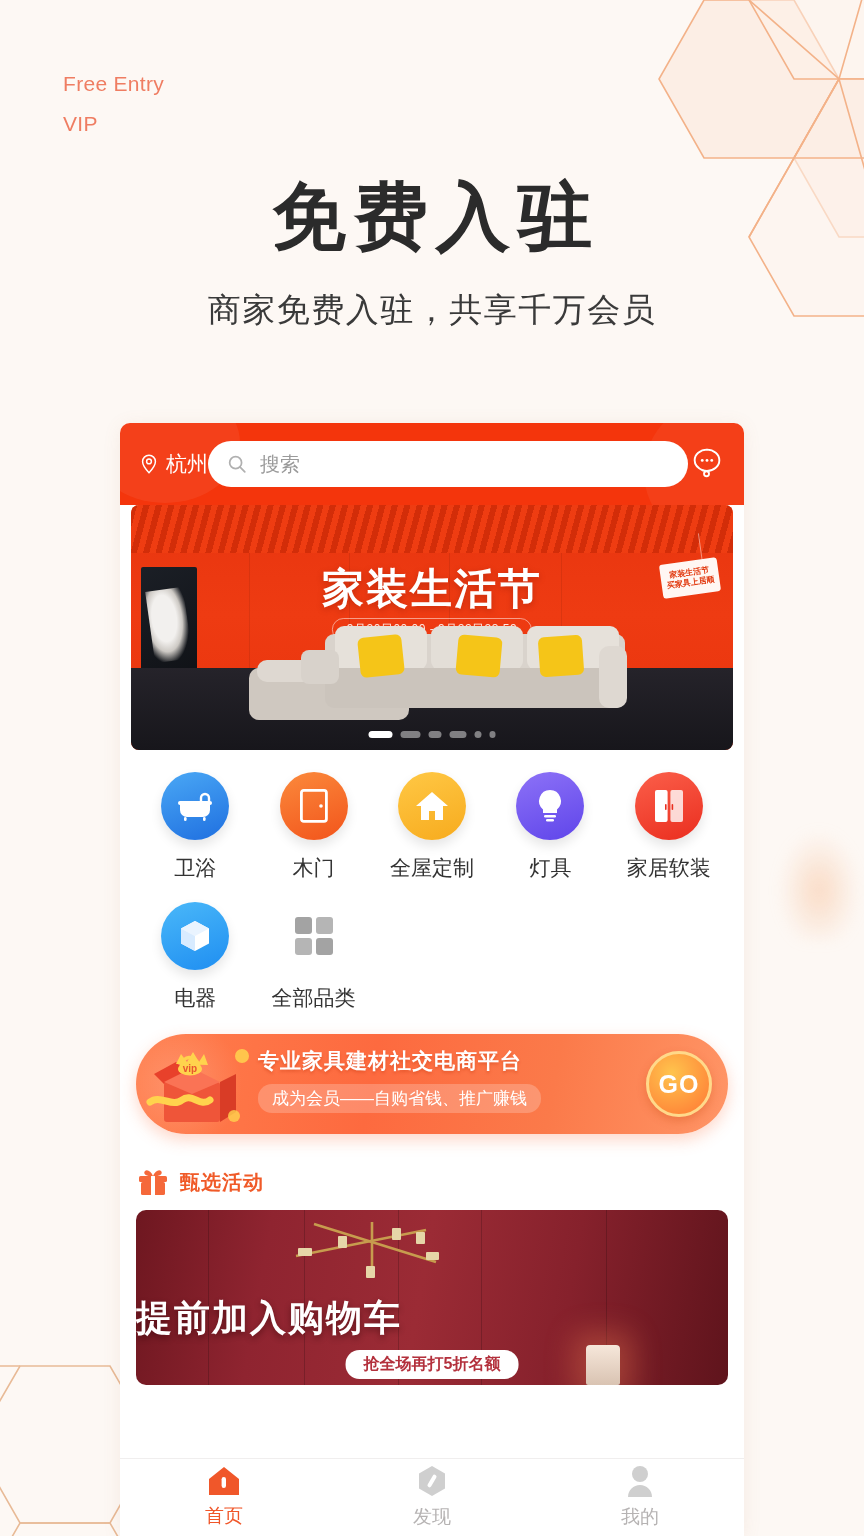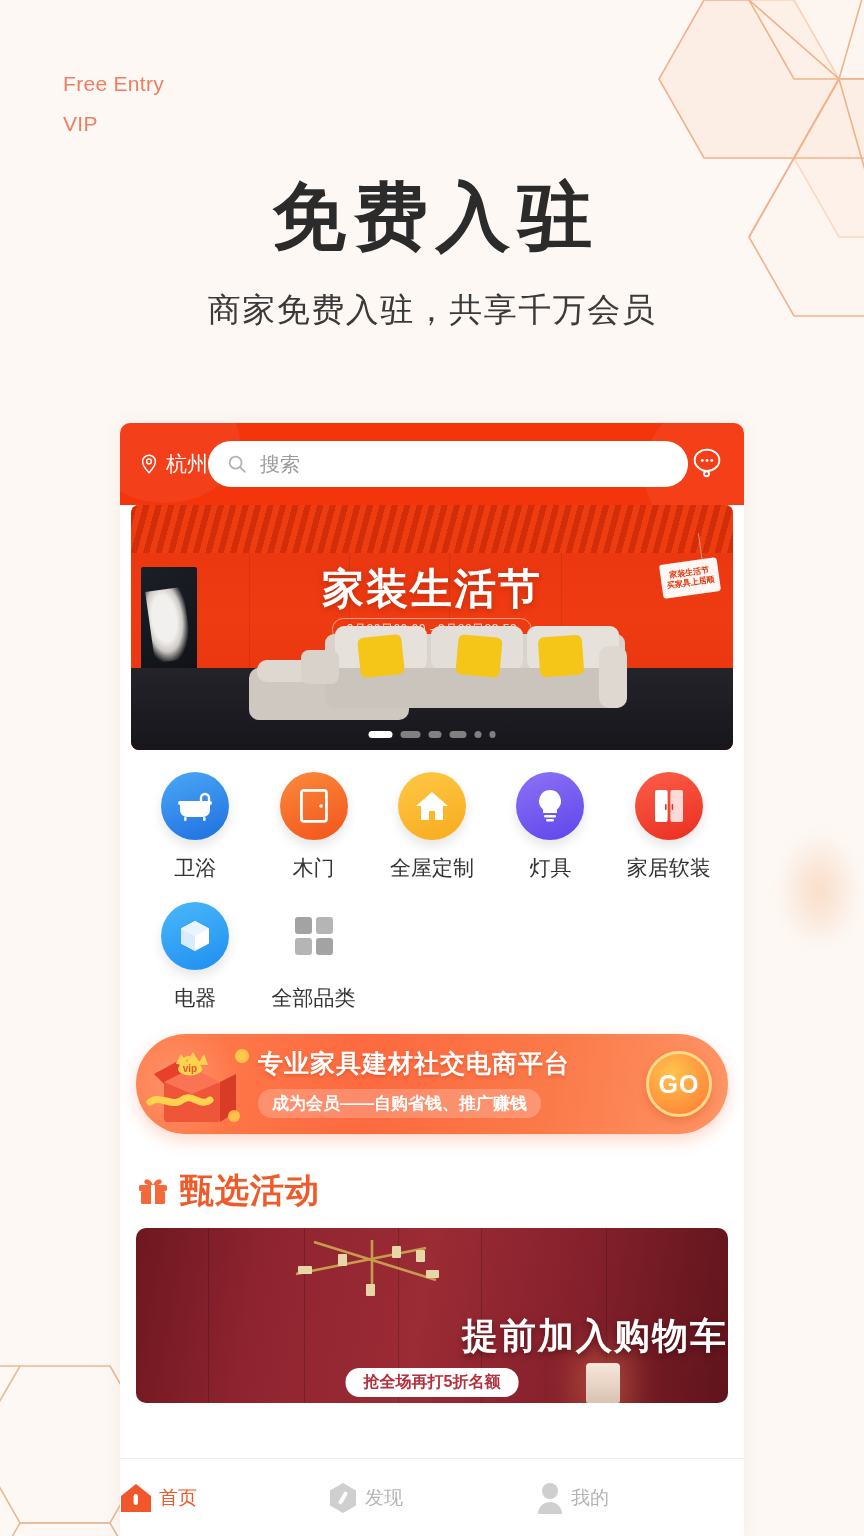--- a/index.html
+++ b/index.html
@@ -150,50 +150,50 @@
     overflow: hidden; box-shadow: 0 6px 16px rgba(250,110,60,.28);
     display:flex; align-items:center;
   }
   .vip::before{
     content:""; position:absolute; left:-10px; top:-18px; width:130px; height:136px;
     background: radial-gradient(circle at 40% 50%, rgba(255,255,255,.18), rgba(255,255,255,0) 62%);
   }
   .gift { position:absolute; left: 10px; top: 6px; width: 110px; height: 92px; }
   .vip-txt { position:absolute; left: 122px; top: 13px; }
   .vip-t1 {
-    font-size: 25px; font-weight: 700; color:#fff; letter-spacing:1px;
+    font-size: 21px; font-weight: 700; color:#fff; letter-spacing:1px;
     text-shadow: 0 2px 3px rgba(190,50,10,.35);
   }
   .vip-t2 {
     margin-top: 9px; display:inline-block; background: rgba(255,255,255,.22);
-    border-radius: 14px; padding: 3px 14px; color:#fff; font-size: 17px; font-weight:700;
+    border-radius: 14px; padding: 3px 14px; color:#fff; font-size: 17px; font-weight:400;
   }
   .go {
     position:absolute; right: 16px; top: 50%; transform: translateY(-50%);
     width: 66px; height: 66px; border-radius: 50%;
     background: radial-gradient(circle at 38% 32%, #ffc44d, #ff8a3a 75%);
     border: 3px solid #ffd98a;
     display:flex; align-items:center; justify-content:center;
     color:#fff; font-size: 25px; font-weight:700; letter-spacing:1px;
     box-shadow: 0 4px 10px rgba(200,70,10,.3);
   }
 
   
   .sec { display:flex; align-items:center; gap: 12px; padding: 34px 18px 14px; }
-  .sec-t { color:#f05a28; font-size: 34px; font-weight: 700; letter-spacing:1px; }
+  .sec-t { color:#f05a28; font-size: 20px; font-weight: 700; letter-spacing:1px; }
 
   
   .promo-wrap { padding: 0 16px; }
   .promo {
     position: relative; height: 175px; border-radius: 10px; overflow: hidden;
     background: linear-gradient(100deg,#6e1720 0%, #8f2430 22%, #9b2b35 48%, #86212c 72%, #5f141c 100%);
   }
   .promo-panel { position:absolute; top:0; bottom:0; width:1px; background: rgba(0,0,0,.18); }
   .promo-title {
-    position:absolute; left:0; right:0; top: 84px; text-align:right;
+    position:absolute; left:0; right:0; top: 84px; text-align:left;
     color:#fff; font-size: 36px; font-weight:700; letter-spacing: 2px;
     text-shadow: 0 3px 6px rgba(40,0,5,.45);
   }
   .promo-pill {
     position:absolute; left:50%; transform:translateX(-50%); top: 140px;
     background:#fff; color:#b3303c; font-size: 16px; font-weight:700;
     border-radius: 14px; padding: 4px 18px; white-space:nowrap;
   }
   .chandelier { position:absolute; left: 140px; top: 8px; width: 190px; height: 70px; }
   .candle {
@@ -201,21 +201,21 @@
     background: linear-gradient(180deg,#f6e7da,#d9c3b2); border-radius: 4px 4px 2px 2px;
     box-shadow: 0 0 28px 14px rgba(255,140,90,.30);
   }
 
   
   .tabbar {
     position:absolute; left:0; right:0; bottom:0; height: 78px; background:#fff;
     border-top: 1px solid #f0eeee;
     display:flex; align-items:center;
   }
-  .tab { flex:1; display:flex; flex-direction:row; align-items:center; gap: 7px; }
+  .tab { flex:1; display:flex; flex-direction:column; align-items:center; gap: 7px; }
   .tab-lb { font-size: 19px; color:#b6b3b3; }
   .tab.active .tab-lb { color:#f0572a; }
 </style>
 </head>
 <body>
 
 <div class="page">
 
   <svg class="deco deco-tr" viewBox="0 0 330 370">
     <g fill="none" stroke="#f3b289" stroke-width="1.6">

